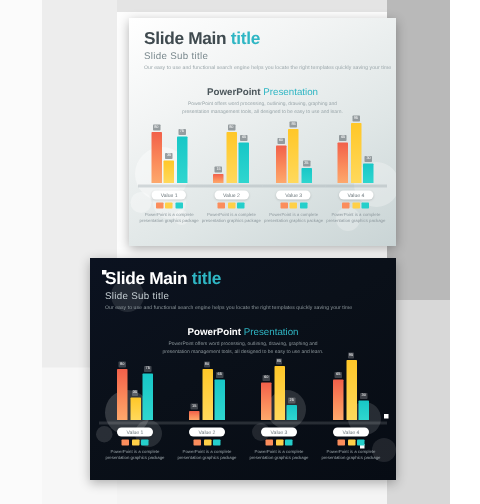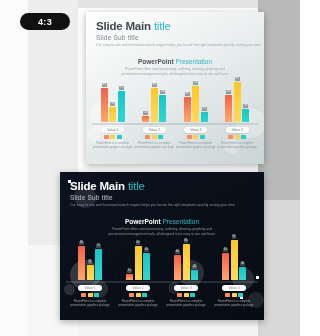--- a/index.html
+++ b/index.html
@@ -58,21 +58,21 @@
   .dark-b5  { left:108px;top:110px; width:12px; height:12px; background:rgba(255,255,255,.10); }
   .dark-b6  { left:172px;top:96px;  width:22px; height:22px; background:rgba(255,255,255,.13); }
   .dark-b7  { left:188px;top:120px; width:16px; height:16px; background:rgba(255,255,255,.10); }
   .dark-b8  { left:14px; top:14px;  width:22px; height:22px; background:rgba(255,255,255,.10); }
   .dot-sq   { position:absolute; width:3px; height:3px; background:#fff; }
 
   
   .hdr { position:absolute; left:10px; top:8px; }
   .hdr-title { font-size:11.5px; font-weight:bold; letter-spacing:-.2px; white-space:nowrap; }
   .hdr-title .m { color:#3f4a4f; }
-  .hdr-title .t { color:#2fb6c4; font-weight:normal; }
+  .hdr-title .t { color:#2fb6c4; font-weight:bold; }
   .slide-dark .hdr-title .m { color:#ffffff; }
   .hdr-sub { font-size:6.5px; color:#7b8a8f; margin-top:2px; letter-spacing:.2px; }
   .slide-dark .hdr-sub { color:#c3ccd0; }
   .hdr-desc { font-size:3.4px; color:#9aa6aa; margin-top:2px; letter-spacing:.05px; white-space:nowrap; }
   .slide-dark .hdr-desc { color:#8d979c; }
 
   .sect { position:absolute; left:0; right:0; top:46px; text-align:center; }
   .sect-title { font-size:6.5px; font-weight:bold; color:#4b565b; }
   .sect-title .hl { color:#2fb6c4; font-weight:normal; }
   .slide-dark .sect-title { color:#ffffff; }
@@ -113,23 +113,20 @@
 <div id="root">
 
   <div class="bg-left"></div>
   <div class="bg-left-top"></div>
   <div class="bg-white-lo"></div>
   <div class="bg-top-strip"></div>
   <div class="bg-bottom"></div>
   <div class="bg-right"></div>
   <div class="bg-right2"></div>
 
-  <div class="ratio-badge">
-    <span>4:3</span>
-  </div>
 
   <div class="slide slide-light">
     <div class="bub light-b1"></div>
     <div class="bub light-b2"></div>
     <div class="bub light-b3"></div>
     <div class="bub light-b4"></div>
     <div class="bub light-b5"></div>
     <div class="bub light-b6"></div>
 
     <div class="hdr">

